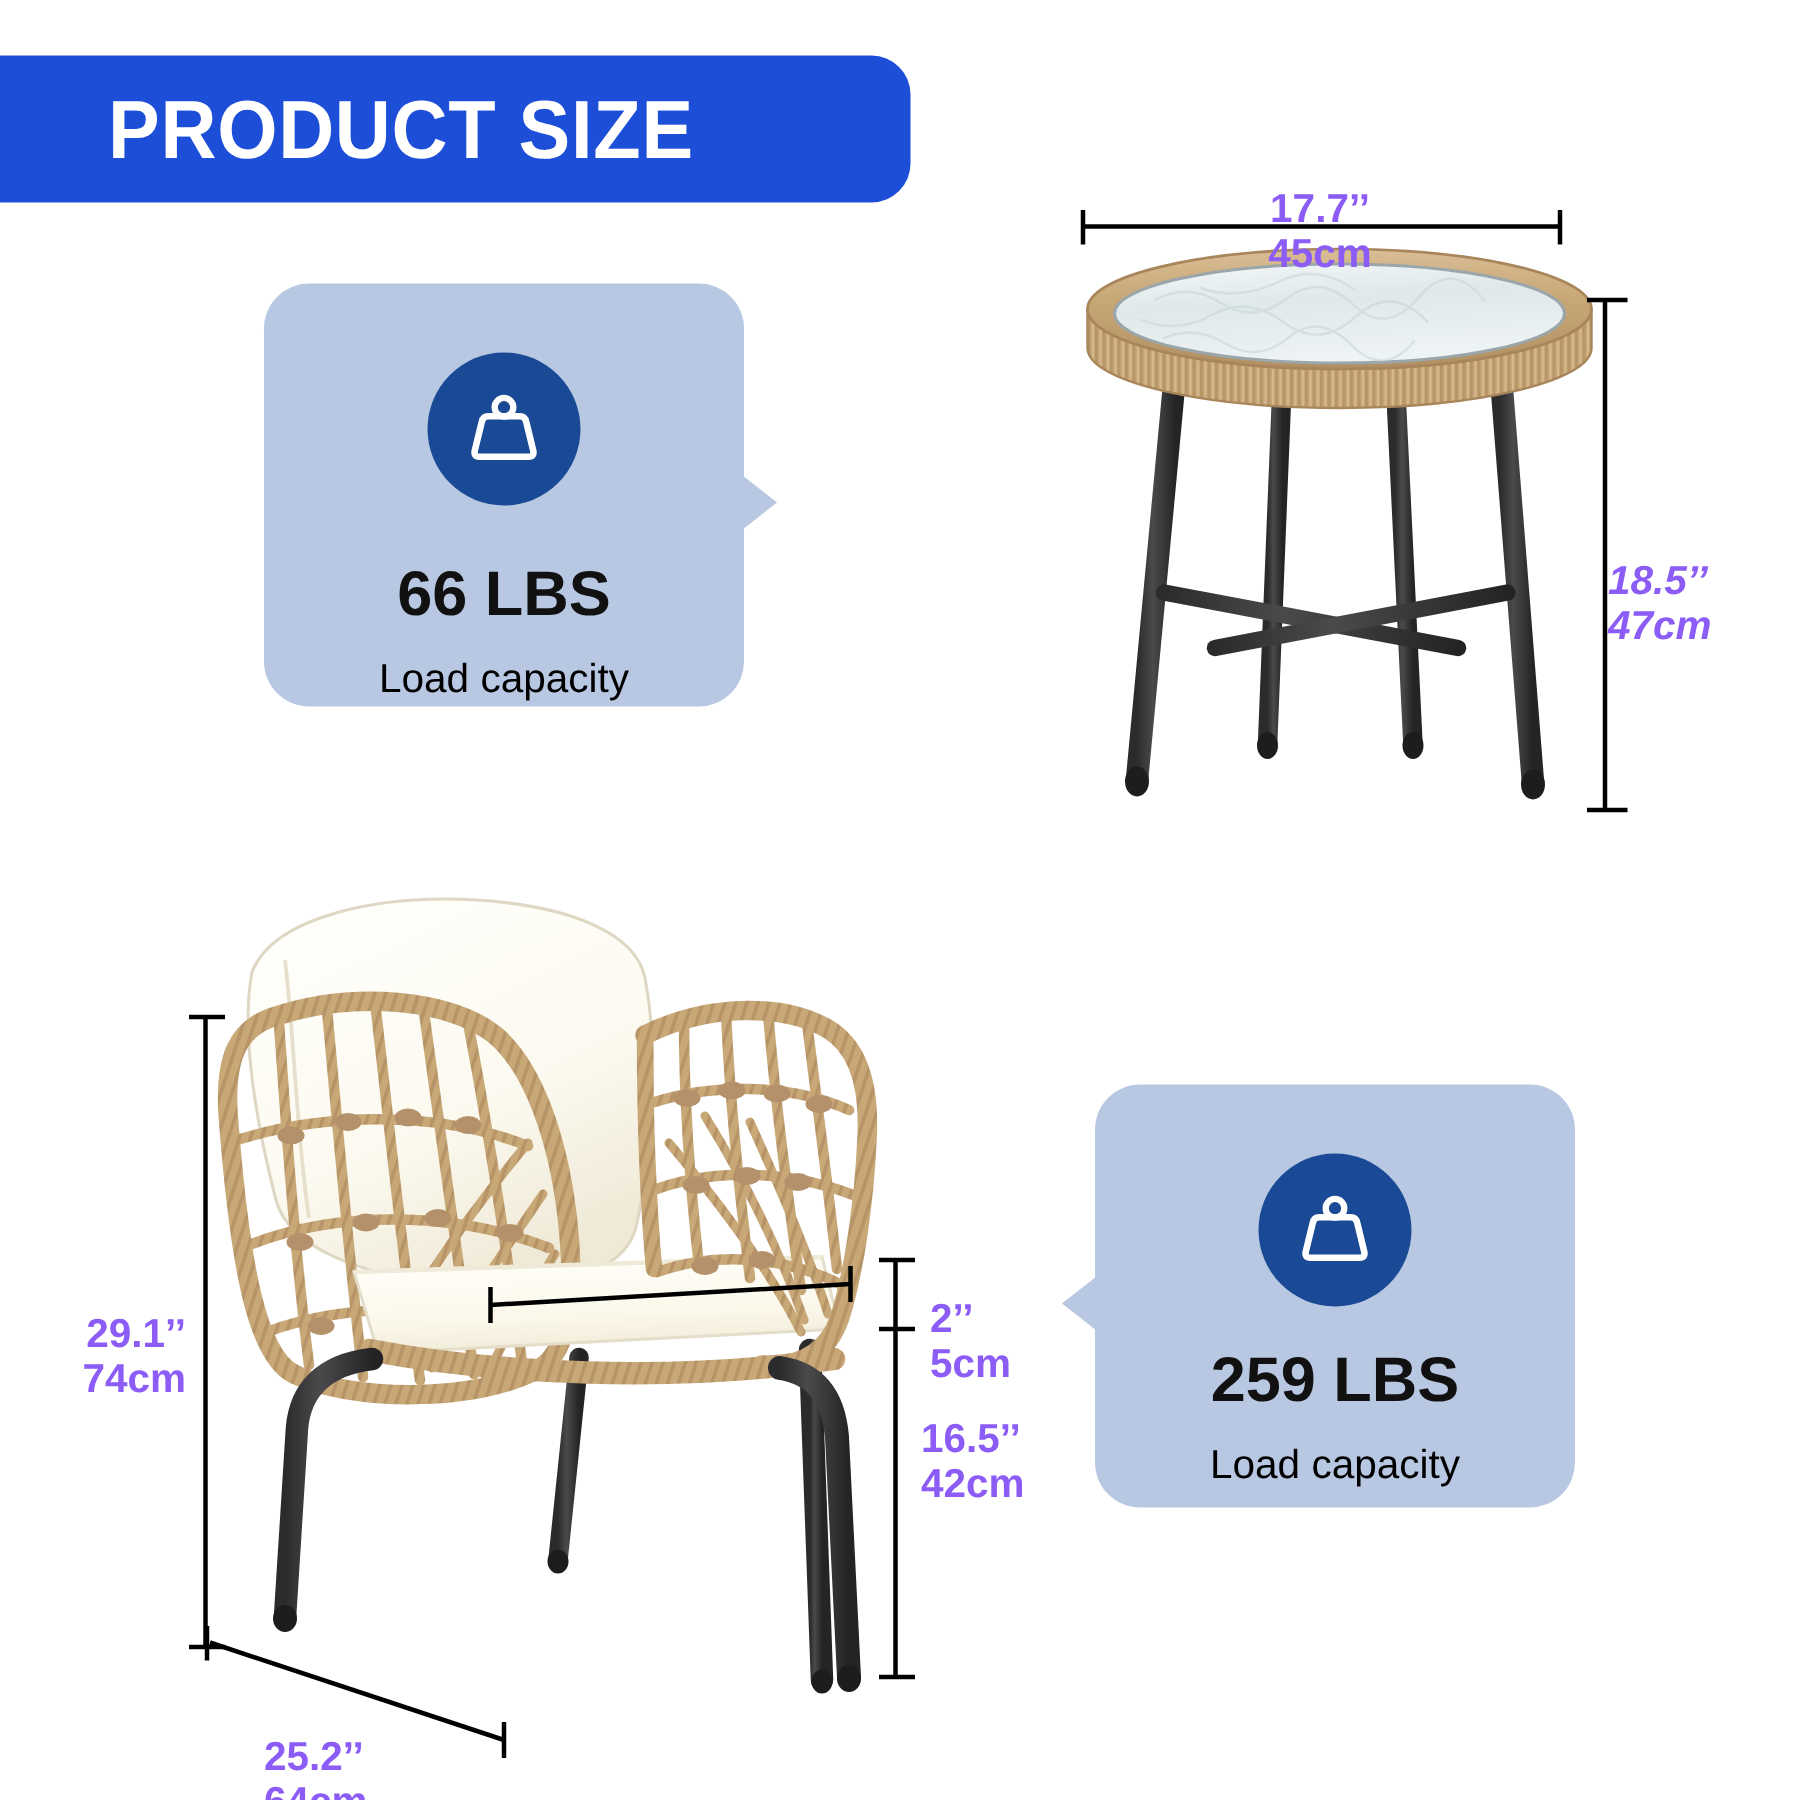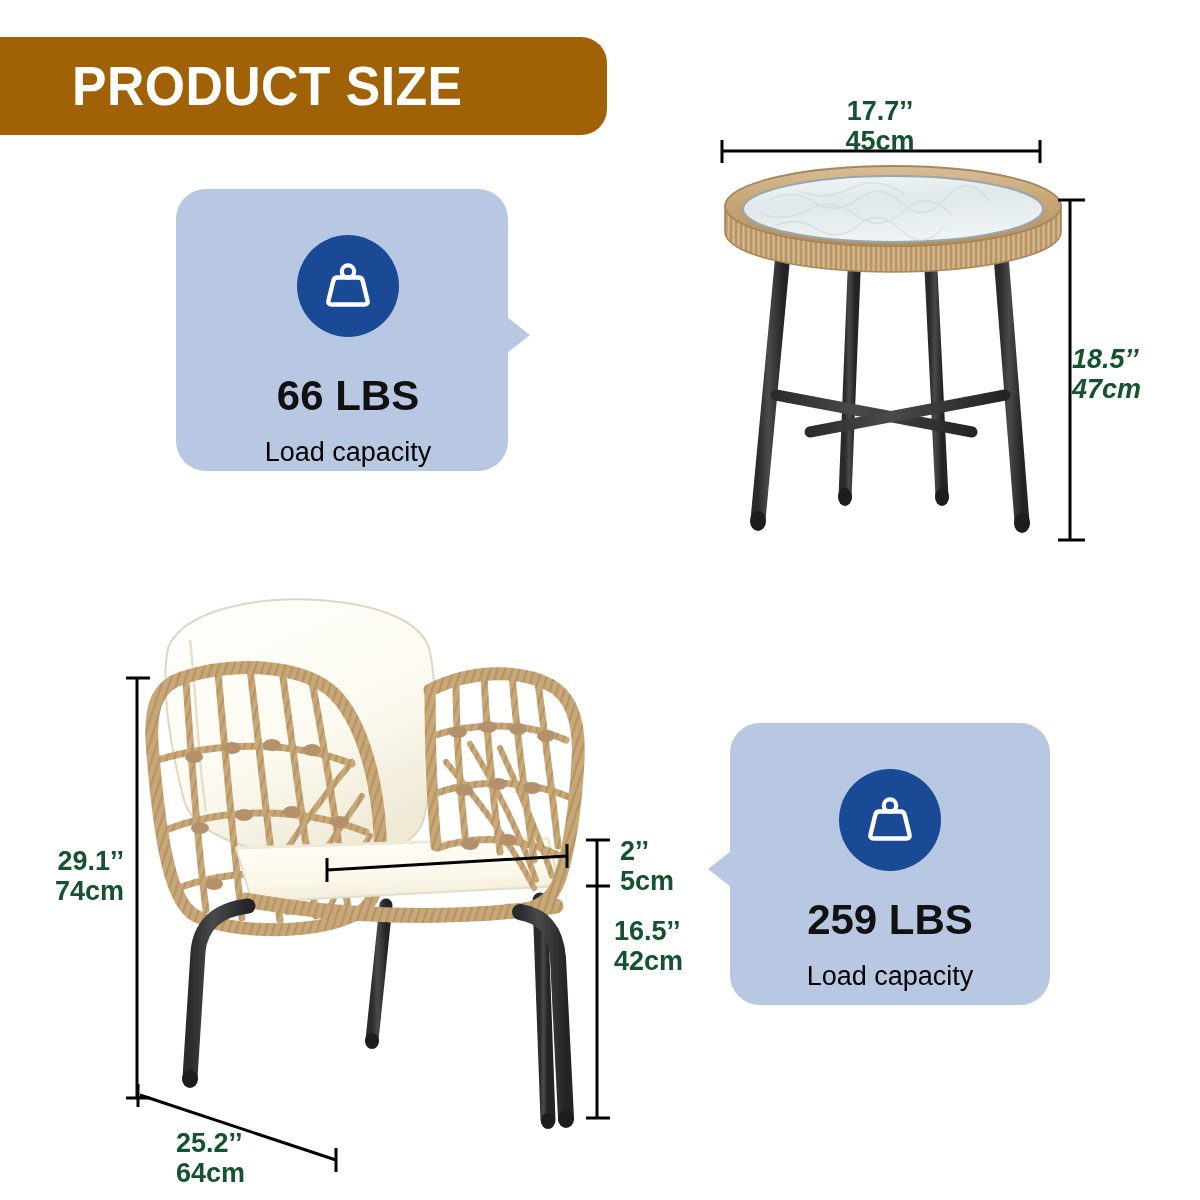--- a/index.html
+++ b/index.html
@@ -8,21 +8,21 @@
     background:#ffffff;
     font-family:"Liberation Sans", sans-serif;
     overflow:hidden;
     position:relative;
   }
   .stage{position:absolute;inset:0;width:1200px;height:1200px;}
 
   
   .banner{
     position:absolute;left:0;top:37px;width:607px;height:98px;
-    background:#a16207;
+    background:#1d4ed8;
     border-top-right-radius:26px;border-bottom-right-radius:26px;
     display:flex;align-items:center;
   }
   .banner-title{
     color:#ffffff;
     font-size:55px;
     font-weight:bold;
     letter-spacing:0.5px;
     margin-left:72px;
     line-height:1;
@@ -58,35 +58,35 @@
     background:#1a4a95;
     display:flex;align-items:center;justify-content:center;
   }
   .lbs{
     font-size:42px;font-weight:bold;color:#111111;line-height:1;
   }
   .cap{
     font-size:27px;color:#000000;line-height:1;
   }
 
-  #bubble-66{left:176px;top:189px;width:320px;height:282px;padding-left:12px;}
+  #bubble-66{left:176px;top:189px;width:320px;height:282px;}
   #bubble-66 .icon-circle{margin-top:46px;}
   #bubble-66 .lbs{margin-top:38px;}
   #bubble-66 .cap{margin-top:22px;}
 
   #bubble-259{left:730px;top:723px;width:320px;height:282px;}
   #bubble-259 .icon-circle{margin-top:46px;}
   #bubble-259 .lbs{margin-top:28px;}
   #bubble-259 .cap{margin-top:22px;}
 
   
   .dim{
     position:absolute;
-    font-size:27px;font-weight:bold;color:#14532d;
-    line-height:1.12;white-space:nowrap;
+    font-size:27px;font-weight:bold;color:#8b5cf6;
+    line-height:1.12;white-space:nowrap;margin-top:28px;
   }
   .dim.c{text-align:center;}
   .dim.r{text-align:right;}
 
   svg.art{position:absolute;left:0;top:0;width:1200px;height:1200px;overflow:visible;}
 </style>
 </head>
 <body>
 
 <div class="stage">

